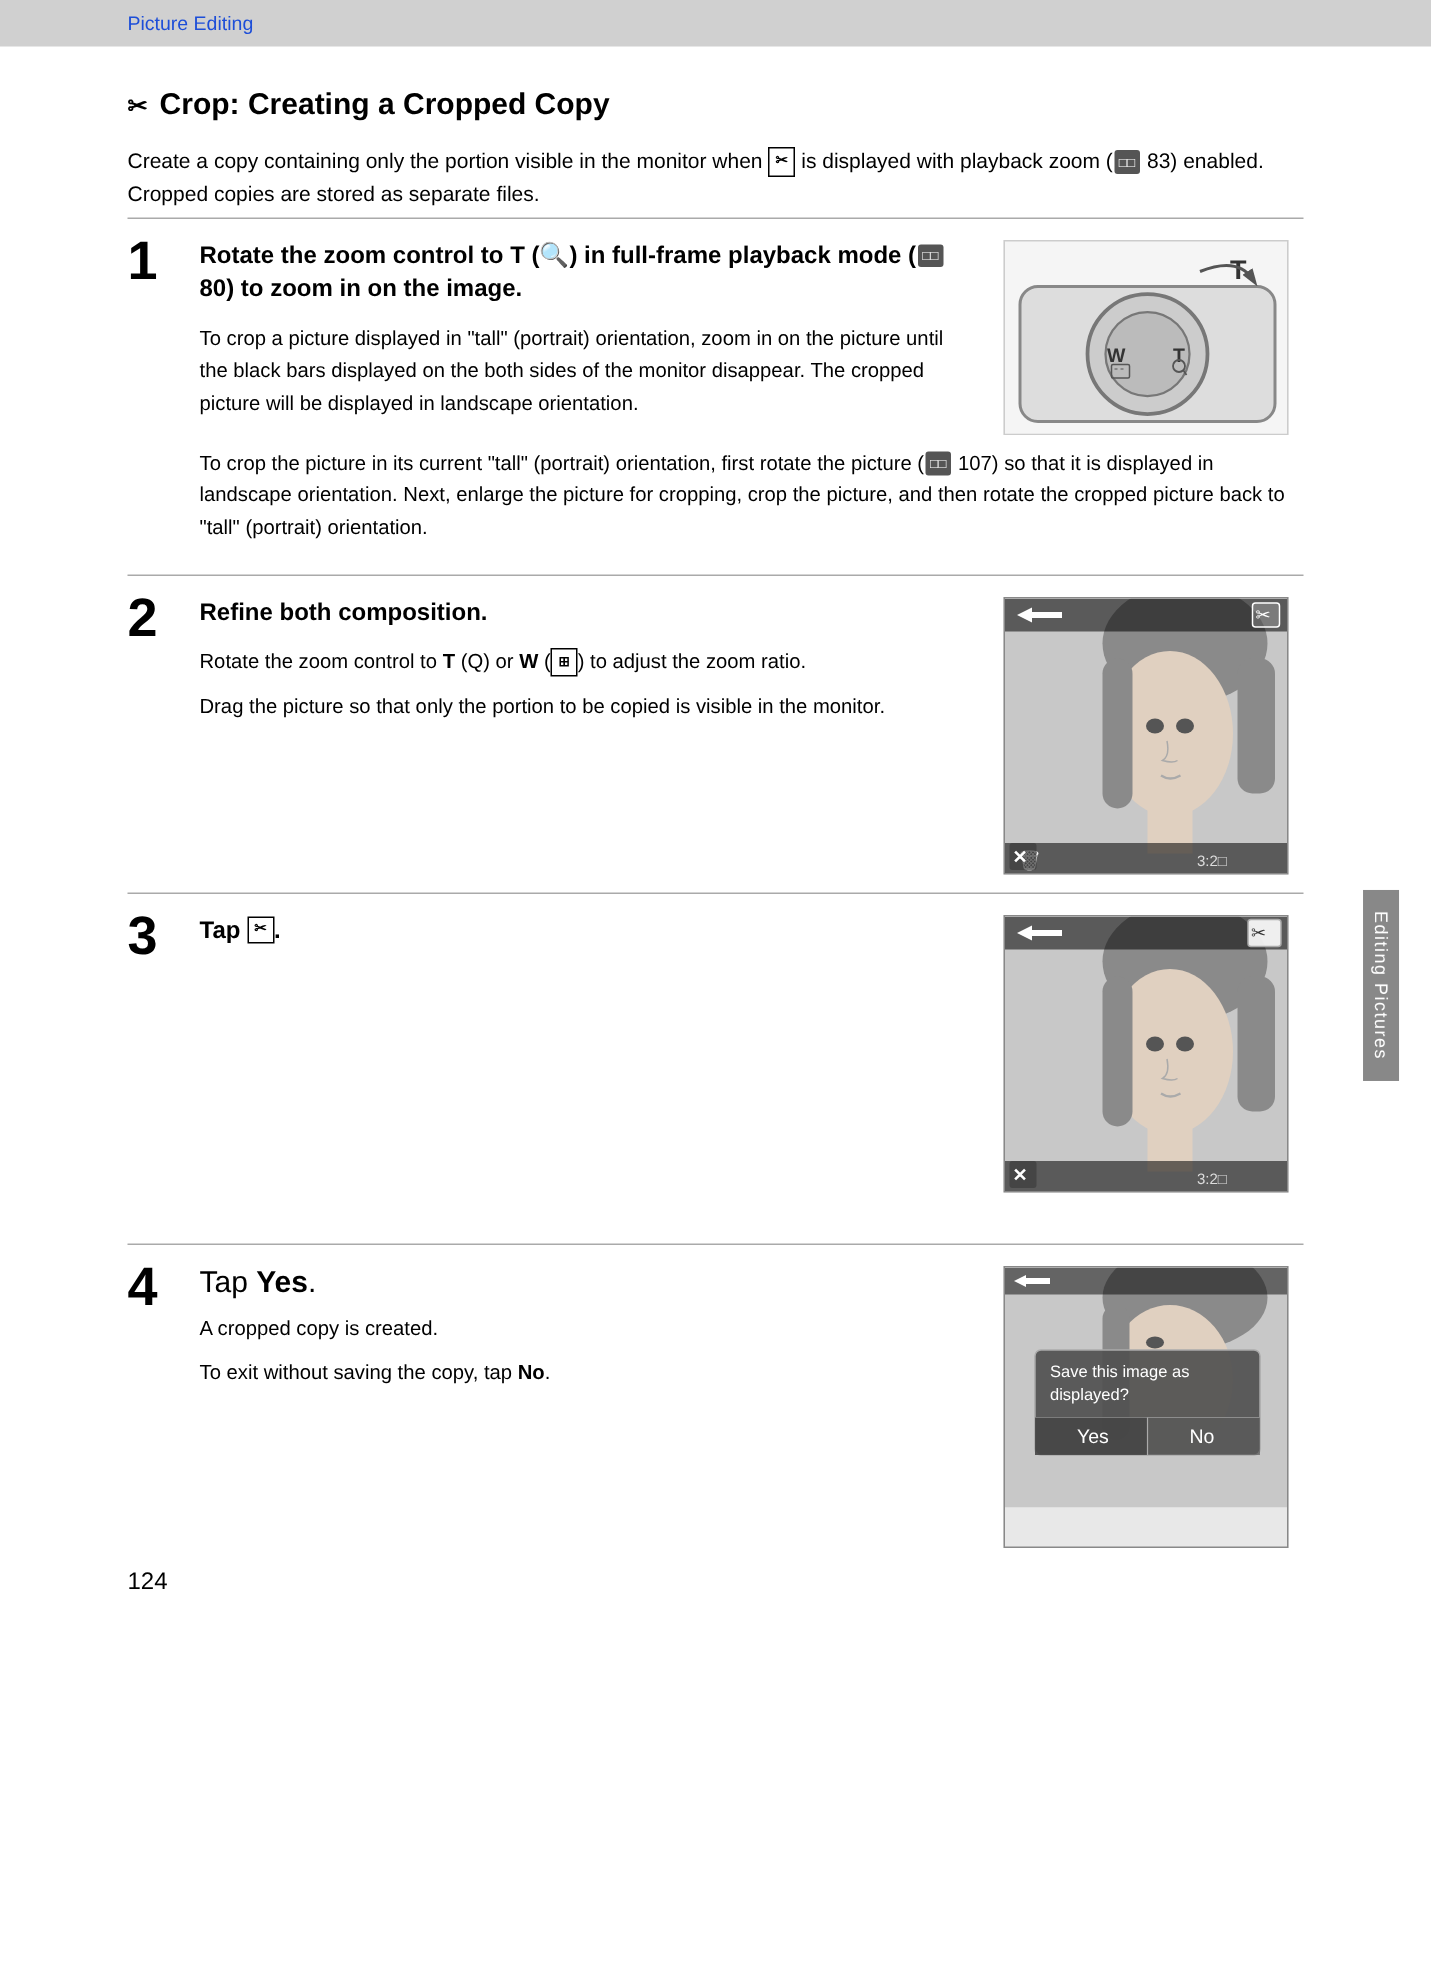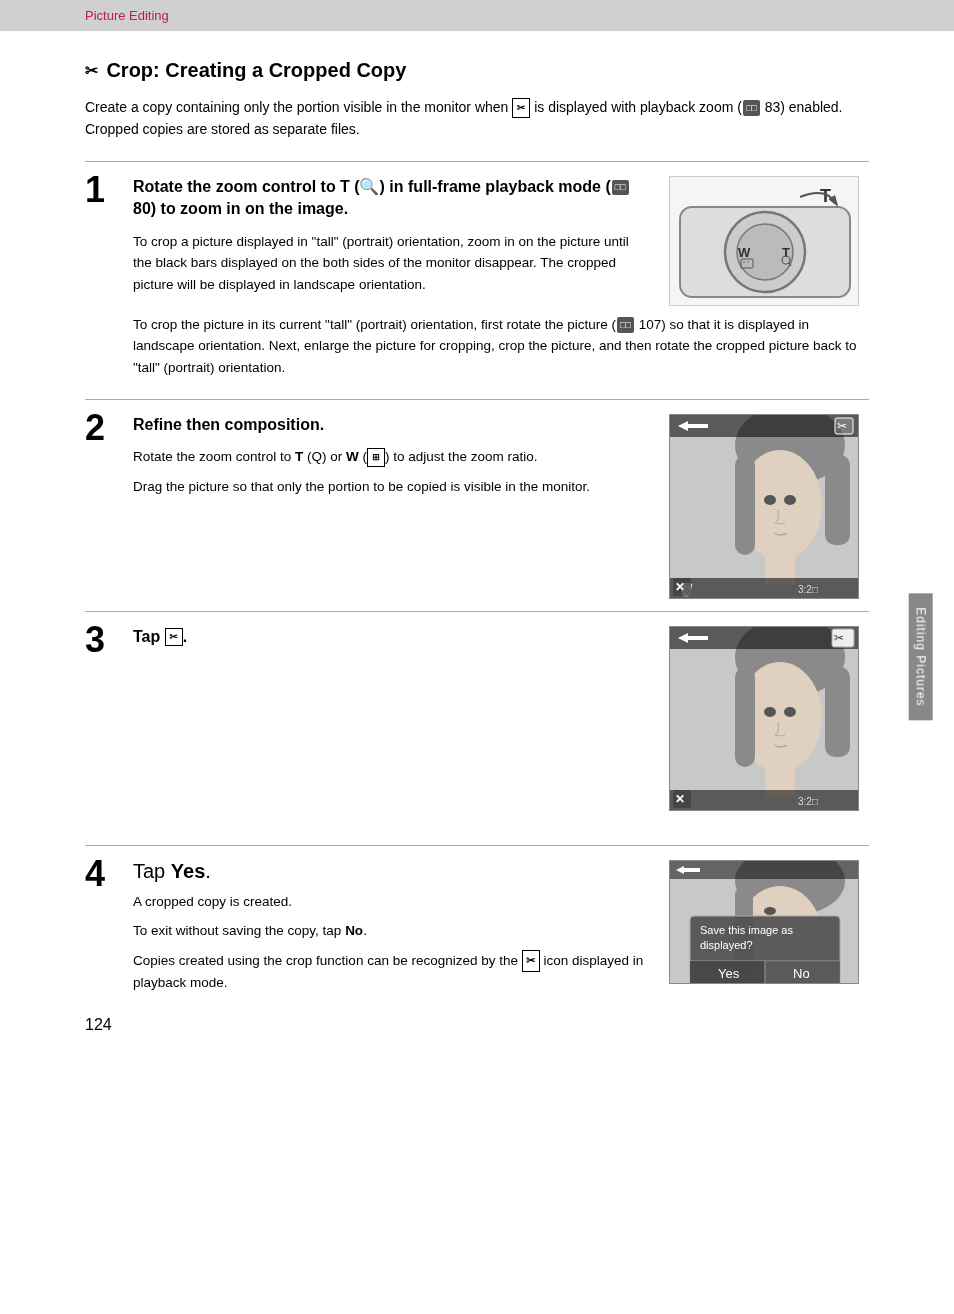--- a/index.html
+++ b/index.html
@@ -11,21 +11,21 @@
       width: 954px;
       min-height: 1314px;
       position: relative;
     }
 
     
     .header-bar {
       background: #d0d0d0;
       padding: 8px 85px;
       font-size: 13px;
-      color: #be185d;
+      color: #1d4ed8;
     }
 
     
     .side-tab {
       position: absolute;
       right: 0;
       top: 50%;
       transform: translateY(-50%) rotate(90deg);
       transform-origin: center center;
       background: #888;
@@ -51,21 +51,21 @@
     }
     .page-title h1 {
       font-size: 20px;
       font-weight: bold;
     }
 
     
     .intro-text {
       font-size: 14px;
       line-height: 1.6;
-      margin-bottom: 20px;
+      margin-bottom: 4px;
     }
 
     
     .step {
       border-top: 1px solid #aaa;
       padding-top: 14px;
       margin-bottom: 0;
     }
 
     .step-header {
@@ -132,21 +132,21 @@
       height: 185px;
       border: 1px solid #888;
       position: relative;
       background: #e8e8e8;
       overflow: hidden;
     }
 
     
     .save-dialog-img {
       width: 190px;
-      height: 124px;
+      height: 188px;
       border: 1px solid #888;
       position: relative;
       background: #e8e8e8;
       overflow: hidden;
     }
 
     
     .page-number {
       position: absolute;
       bottom: 18px;
@@ -282,21 +282,21 @@
       </div>
     </div>
   </div>
 
   <div class="step" style="margin-top:12px;">
     <div class="step-header">
       <div class="step-number">2</div>
       <div class="step-content">
         <div class="step-row">
           <div class="step-text-col">
-            <div class="step-title">Refine then composition.</div>
+            <div class="step-title">Refine both composition.</div>
             <p class="step-body">
               Rotate the zoom control to <strong>T</strong> (Q) or <strong>W</strong> (<span class="inline-icon" style="font-size:9px;">⊞</span>) to adjust the zoom ratio.
             </p>
             <p class="step-body">
               Drag the picture so that only the portion to be copied is visible in the monitor.
             </p>
           </div>
           <div class="step-img-col">
 
             <div class="portrait-img">
@@ -403,24 +403,20 @@
     <div class="step-header">
       <div class="step-number">4</div>
       <div class="step-content">
         <div class="step-row">
           <div class="step-text-col">
             <div class="step-title-plain">
               Tap <strong>Yes</strong>.
             </div>
             <p class="step-body">A cropped copy is created.</p>
             <p class="step-body">To exit without saving the copy, tap <strong>No</strong>.</p>
-            <p class="step-body">
-              Copies created using the crop function can be
-              recognized by the <span class="inline-icon" style="font-size:11px;">✂</span> icon displayed in playback mode.
-            </p>
           </div>
           <div class="step-img-col">
 
             <div class="save-dialog-img">
               <svg width="190" height="160" viewBox="0 0 190 160" xmlns="http://www.w3.org/2000/svg">
 
                 <rect width="190" height="160" fill="#c8c8c8"></rect>
 
                 <ellipse cx="120" cy="20" rx="55" ry="35" fill="#8a8a8a"></ellipse>
 

